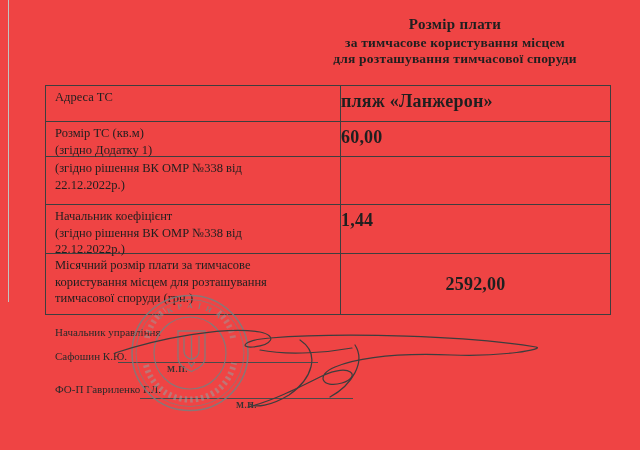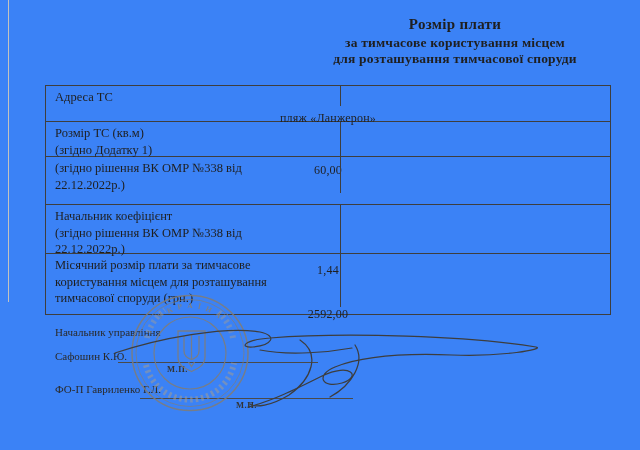--- a/index.html
+++ b/index.html
@@ -1,37 +1,37 @@
 <!DOCTYPE html>
 <html><head>
 <meta charset="utf-8">
 <style>
   * { margin:0; padding:0; box-sizing:border-box; }
   body { width:640px; height:450px; }
   #page {
     position:relative; width:640px; height:450px;
-    background:#3b82f6; overflow:hidden;
+    background:#ef4444; overflow:hidden;
     font-family:"Liberation Serif", serif; color:#1f1f1f;
   }
   .page-edge { position:absolute; left:8px; top:0; width:1px; height:302px; background:#c3c3c0; }
 
   .title-block { position:absolute; left:255px; top:13px; width:400px; text-align:center; font-weight:bold; }
   .title-line-1 { font-size:15px; line-height:22px; letter-spacing:.3px; }
   .title-line-2 { font-size:13.5px; line-height:16px; letter-spacing:.2px; }
 
   .doc-table { position:absolute; left:45px; top:85px; width:566px; border:1px solid #3e3e3e; background:transparent; }
-  .t-row { display:flex; border-bottom:1px solid #3e3e3e;flex-direction:column; }
+  .t-row { display:flex; border-bottom:1px solid #3e3e3e; }
   .t-row:last-child { border-bottom:none; }
   .t-row.r1 { height:36px; }
   .t-row.r2 { height:35px; }
   .t-row.r3 { height:48px; }
   .t-row.r4 { height:49px; }
   .t-row.r5 { height:60px; }
   .cell-label { width:295px; border-right:1px solid #3e3e3e; padding:3px 8px 0 9px; font-size:12.5px; line-height:16.5px; }
-  .cell-value { flex:1; text-align:center; font-weight:normal; font-size:12px; padding-top:5px; letter-spacing:.2px; }
+  .cell-value { flex:1; font-weight:bold; font-size:18px; padding-top:5px; letter-spacing:.2px; }
   .t-row.r5 .cell-value { display:flex; align-items:center; justify-content:center; padding-top:0; }
 
   .sig-text { position:absolute; font-size:11px; color:#2a2a2a; white-space:nowrap; }
   .sig-line { position:absolute; height:1px; background:#4a4a4a; }
   .mp-mark { position:absolute; font-size:8.5px; font-weight:bold; color:#333; letter-spacing:.5px; }
 
   .overlay-svg { position:absolute; left:0; top:0; width:640px; height:450px; }
 </style>
 </head>
 <body>

